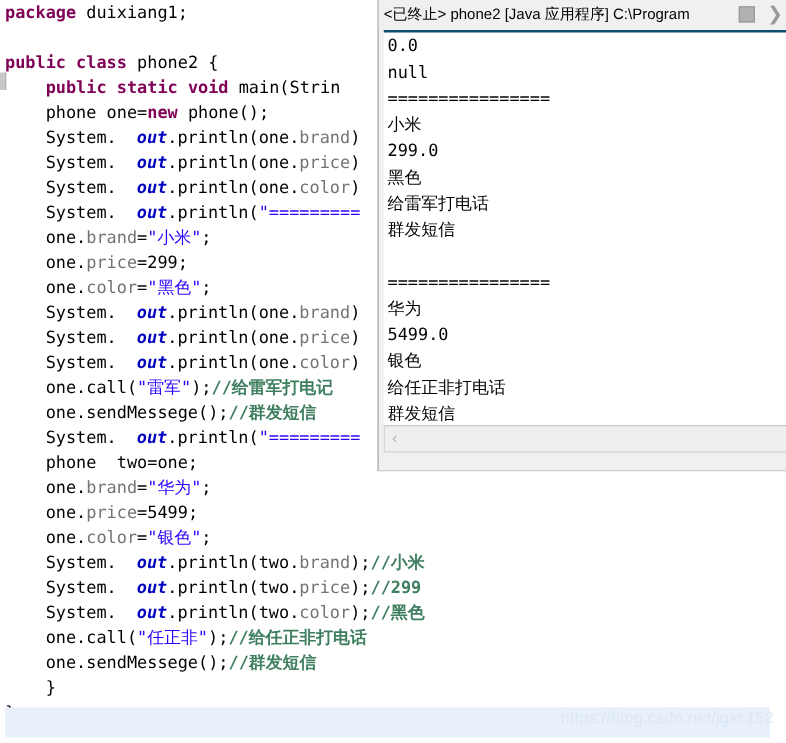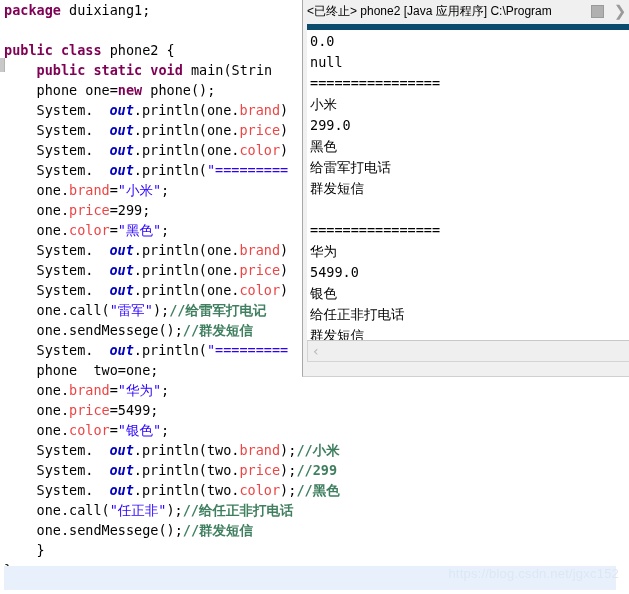--- a/index.html
+++ b/index.html
@@ -35,21 +35,21 @@
     left: 4px; top: 0;
     width: 625px;
     font-family: "DejaVu Sans Mono", monospace;
     font-size: 13.5px;
     line-height: 20px;
     white-space: pre;
     color: #000000;
   }
   .ln { display: block; height: 20px; white-space: pre; }
   .kw { color: #7f0055; font-weight: bold; }
-  .fld { color: #ef4444; }
+  .fld { color: #737373; }
   .sfld { color: #0000c0; font-weight: bold; font-style: italic; margin-left: 16px; }
   .str { color: #2a00ff; }
   .cmt { color: #3f7f5f; font-weight: bold; }
   .pl  { color: #000000; }
 
   
   #current-line-highlight {
     position: absolute;
     left: 4px;
     top: 566px;
@@ -110,21 +110,21 @@
     white-space: nowrap;
     overflow: hidden;
   }
 
   #console-body {
     position: absolute;
     left: 4px; top: 24px;
     width: 323px;
     height: 316px;
     background: #ffffff;
-    border-top: 6px solid #0c4a6e;
+    border-top: 2px solid #0c4a6e;
     box-sizing: border-box;
     overflow: hidden;
   }
   #console-out {
     position: absolute;
     left: 3px; top: 1px;
     font-family: "DejaVu Sans Mono", monospace;
     font-size: 13.5px;
     line-height: 21px;
     color: #000000;

